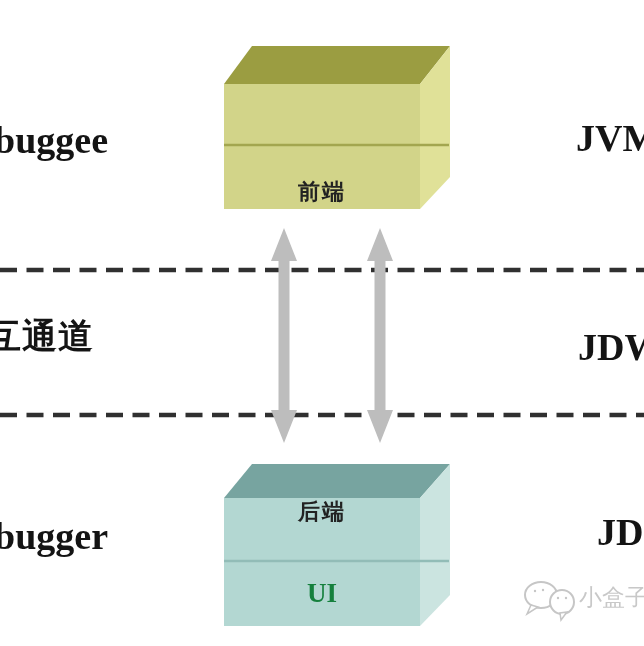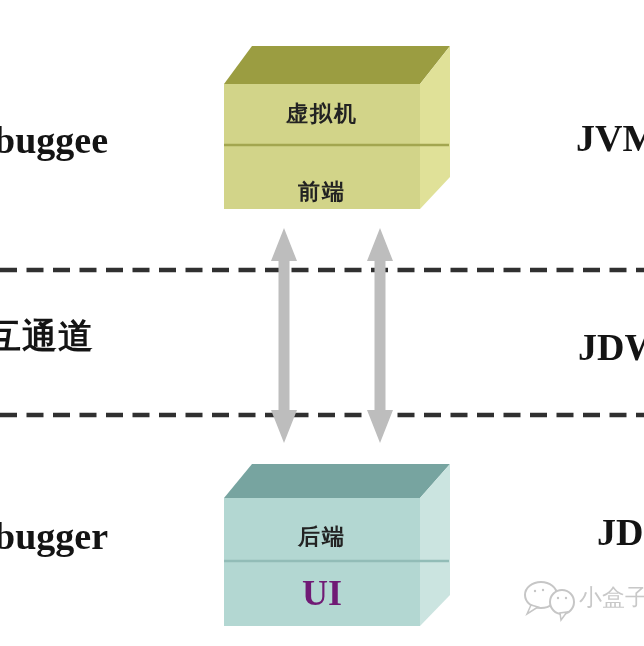--- a/index.html
+++ b/index.html
@@ -18,23 +18,23 @@
   .box-label {
     transform: translate(-50%, -50%);
     font-size: 22px;
     font-weight: bold;
     color: #222222;
     letter-spacing: 2px;
   }
   .box-label-ui {
     transform: translate(-50%, -50%);
     font-family: "Liberation Serif", serif;
-    font-size: 36px;
+    font-size: 27px;
     font-weight: bold;
-    color: #701a75;
+    color: #15803d;
   }
   .side-en {
     font-family: "Liberation Serif", serif;
     font-size: 38px;
     font-weight: bold;
     color: #141414;
     line-height: 1;
   }
   .side-zh {
     font-size: 35px;
@@ -84,23 +84,22 @@
       <path d="M531 605 L527 614 L538 607 Z" stroke-width="1.5"></path>
       <circle cx="535" cy="591" r="1.2" fill="#c6c6c6" stroke="none"></circle>
       <circle cx="543" cy="590" r="1.2" fill="#c6c6c6" stroke="none"></circle>
       <circle cx="562" cy="602" r="12"></circle>
       <path d="M560 613 L561 620 L567 612 Z" stroke-width="1.5"></path>
       <circle cx="558" cy="598" r="1.2" fill="#c6c6c6" stroke="none"></circle>
       <circle cx="566" cy="598" r="1.2" fill="#c6c6c6" stroke="none"></circle>
     </g>
   </svg>
 
-  <div class="txt box-label" style="left:322px; top:114px;">虚拟机</div>
   <div class="txt box-label" style="left:322px; top:192px;">前端</div>
-  <div class="txt box-label" style="left:322px; top:537px;">后端</div>
+  <div class="txt box-label" style="left:322px; top:512px;">后端</div>
   <div class="txt box-label-ui" style="left:322px; top:593px;">UI</div>
 
   <div class="txt side-en" style="left:-6px; top:121px;">buggee</div>
   <div class="txt side-zh" style="left:-14px; top:318px;">互通道</div>
   <div class="txt side-en" style="left:-6px; top:517px;">bugger</div>
 
   <div class="txt side-en" style="left:576px; top:119px;">JVM</div>
   <div class="txt side-en" style="left:578px; top:328px;">JDW</div>
   <div class="txt side-en" style="left:597px; top:513px;">JDI</div>
 

